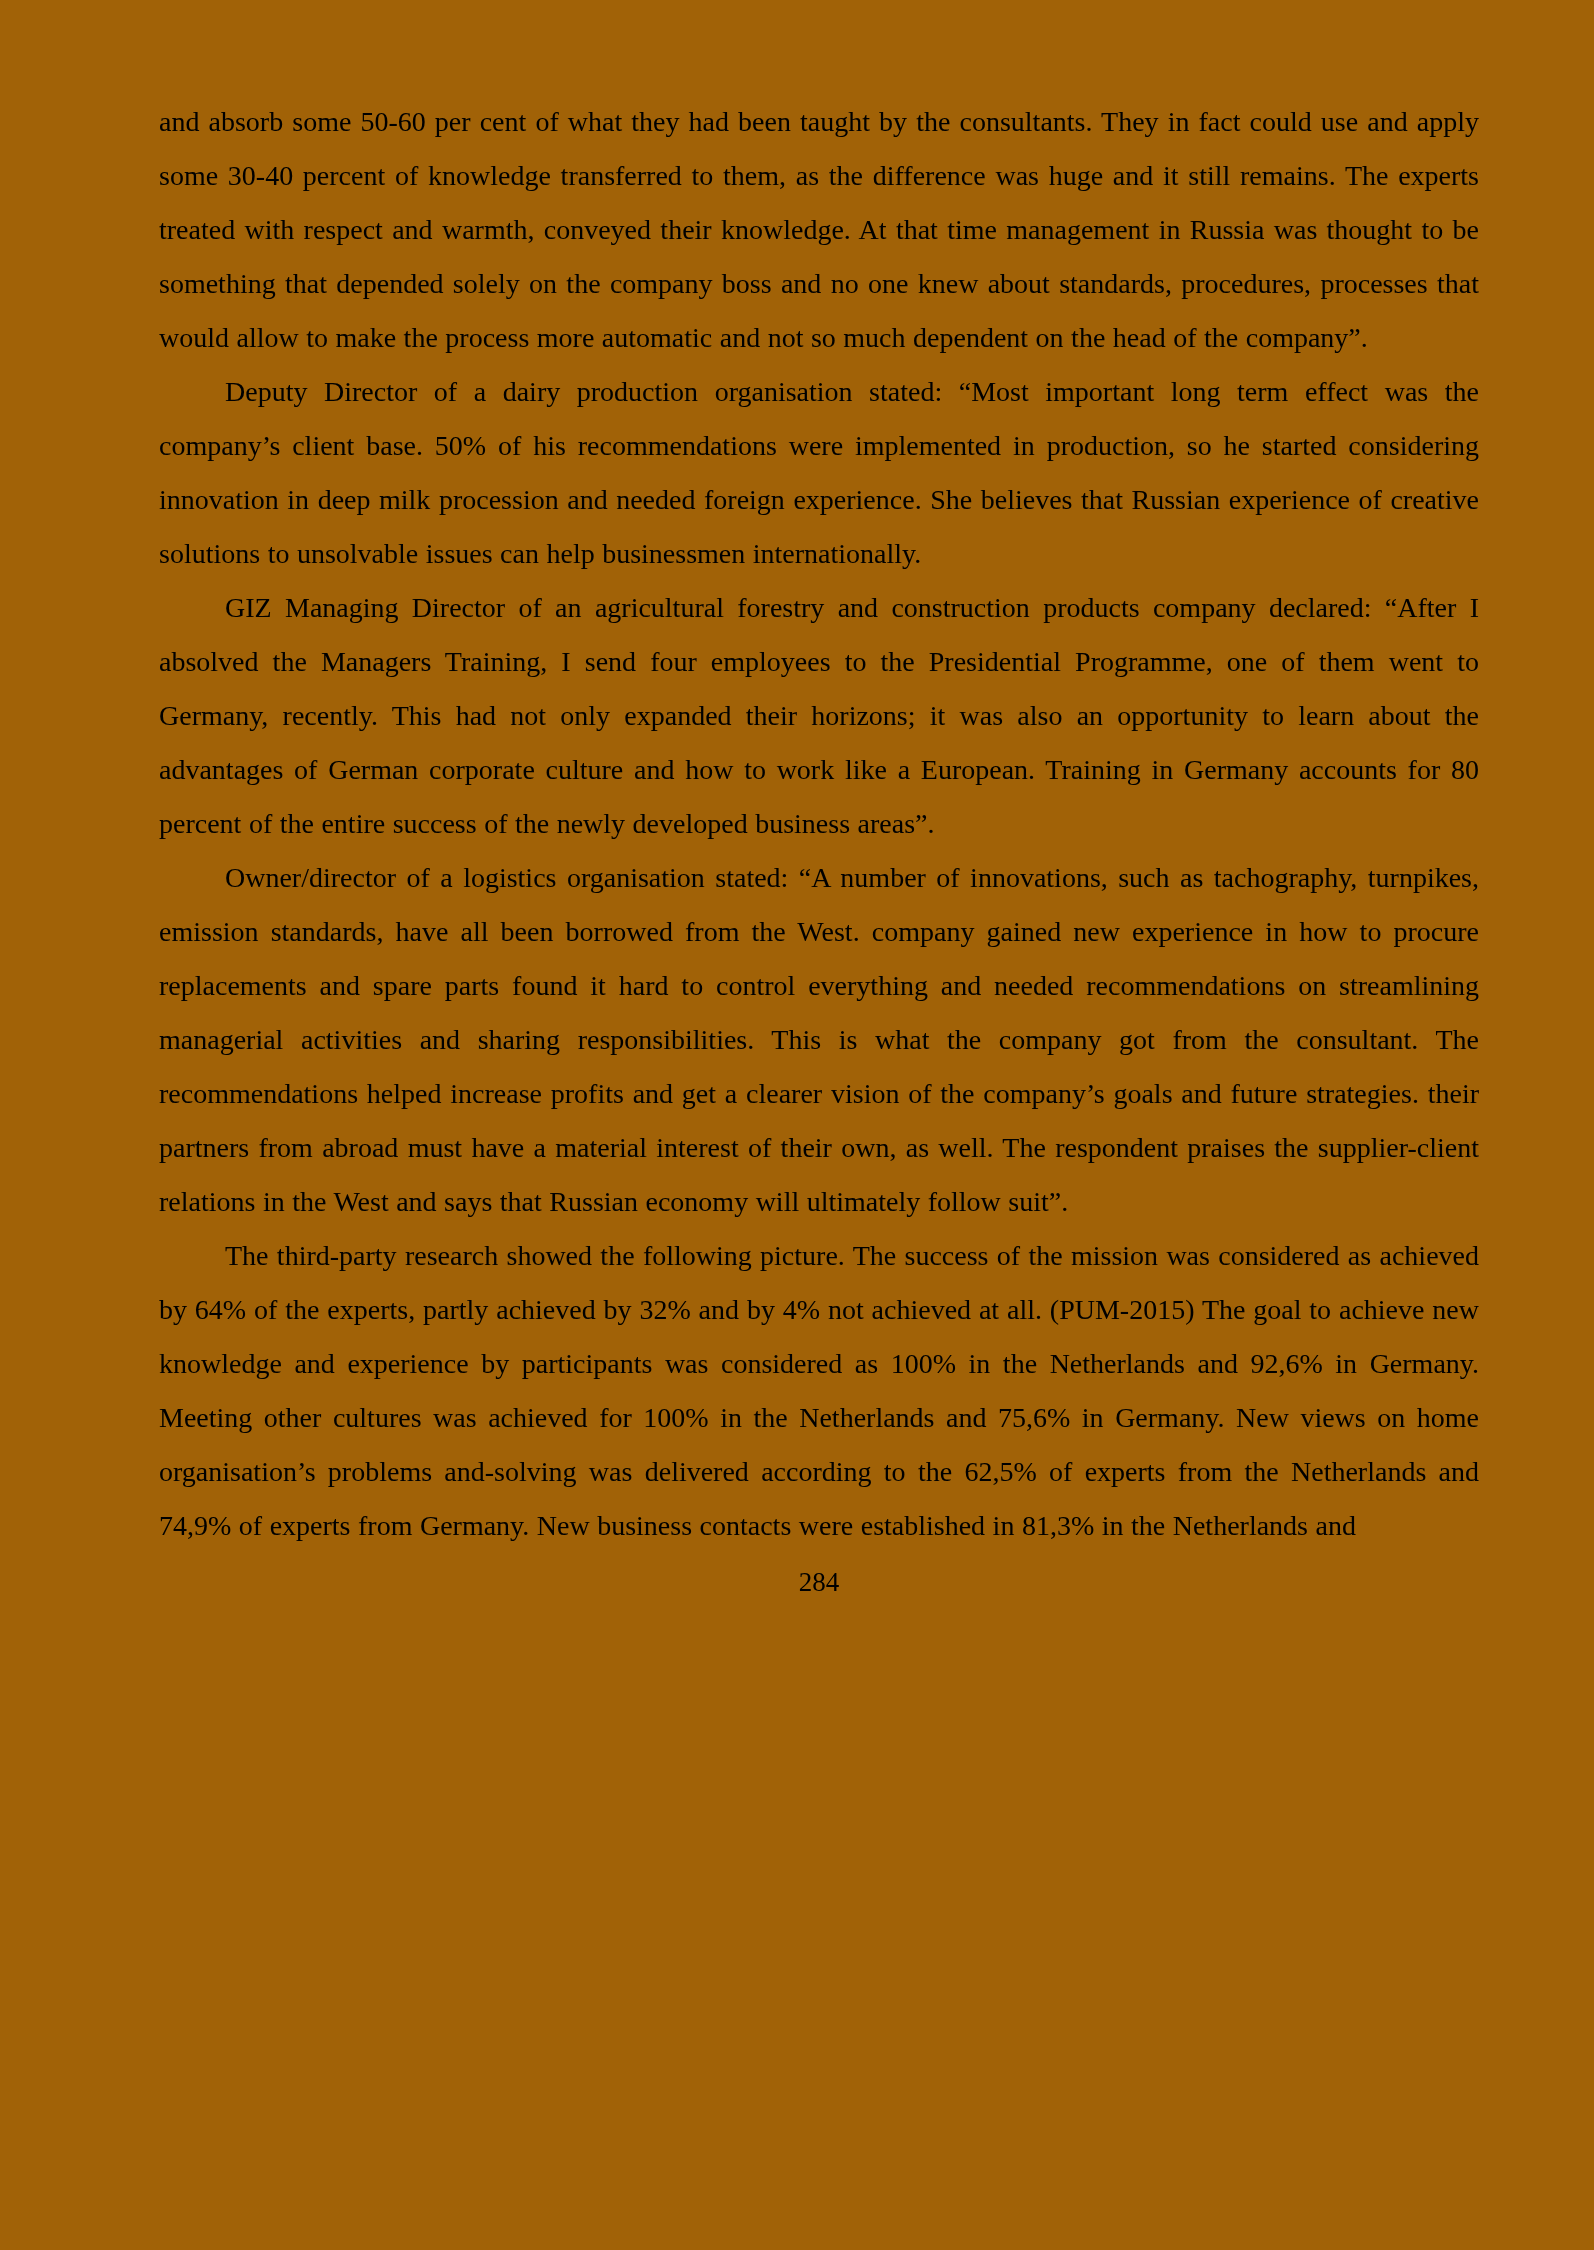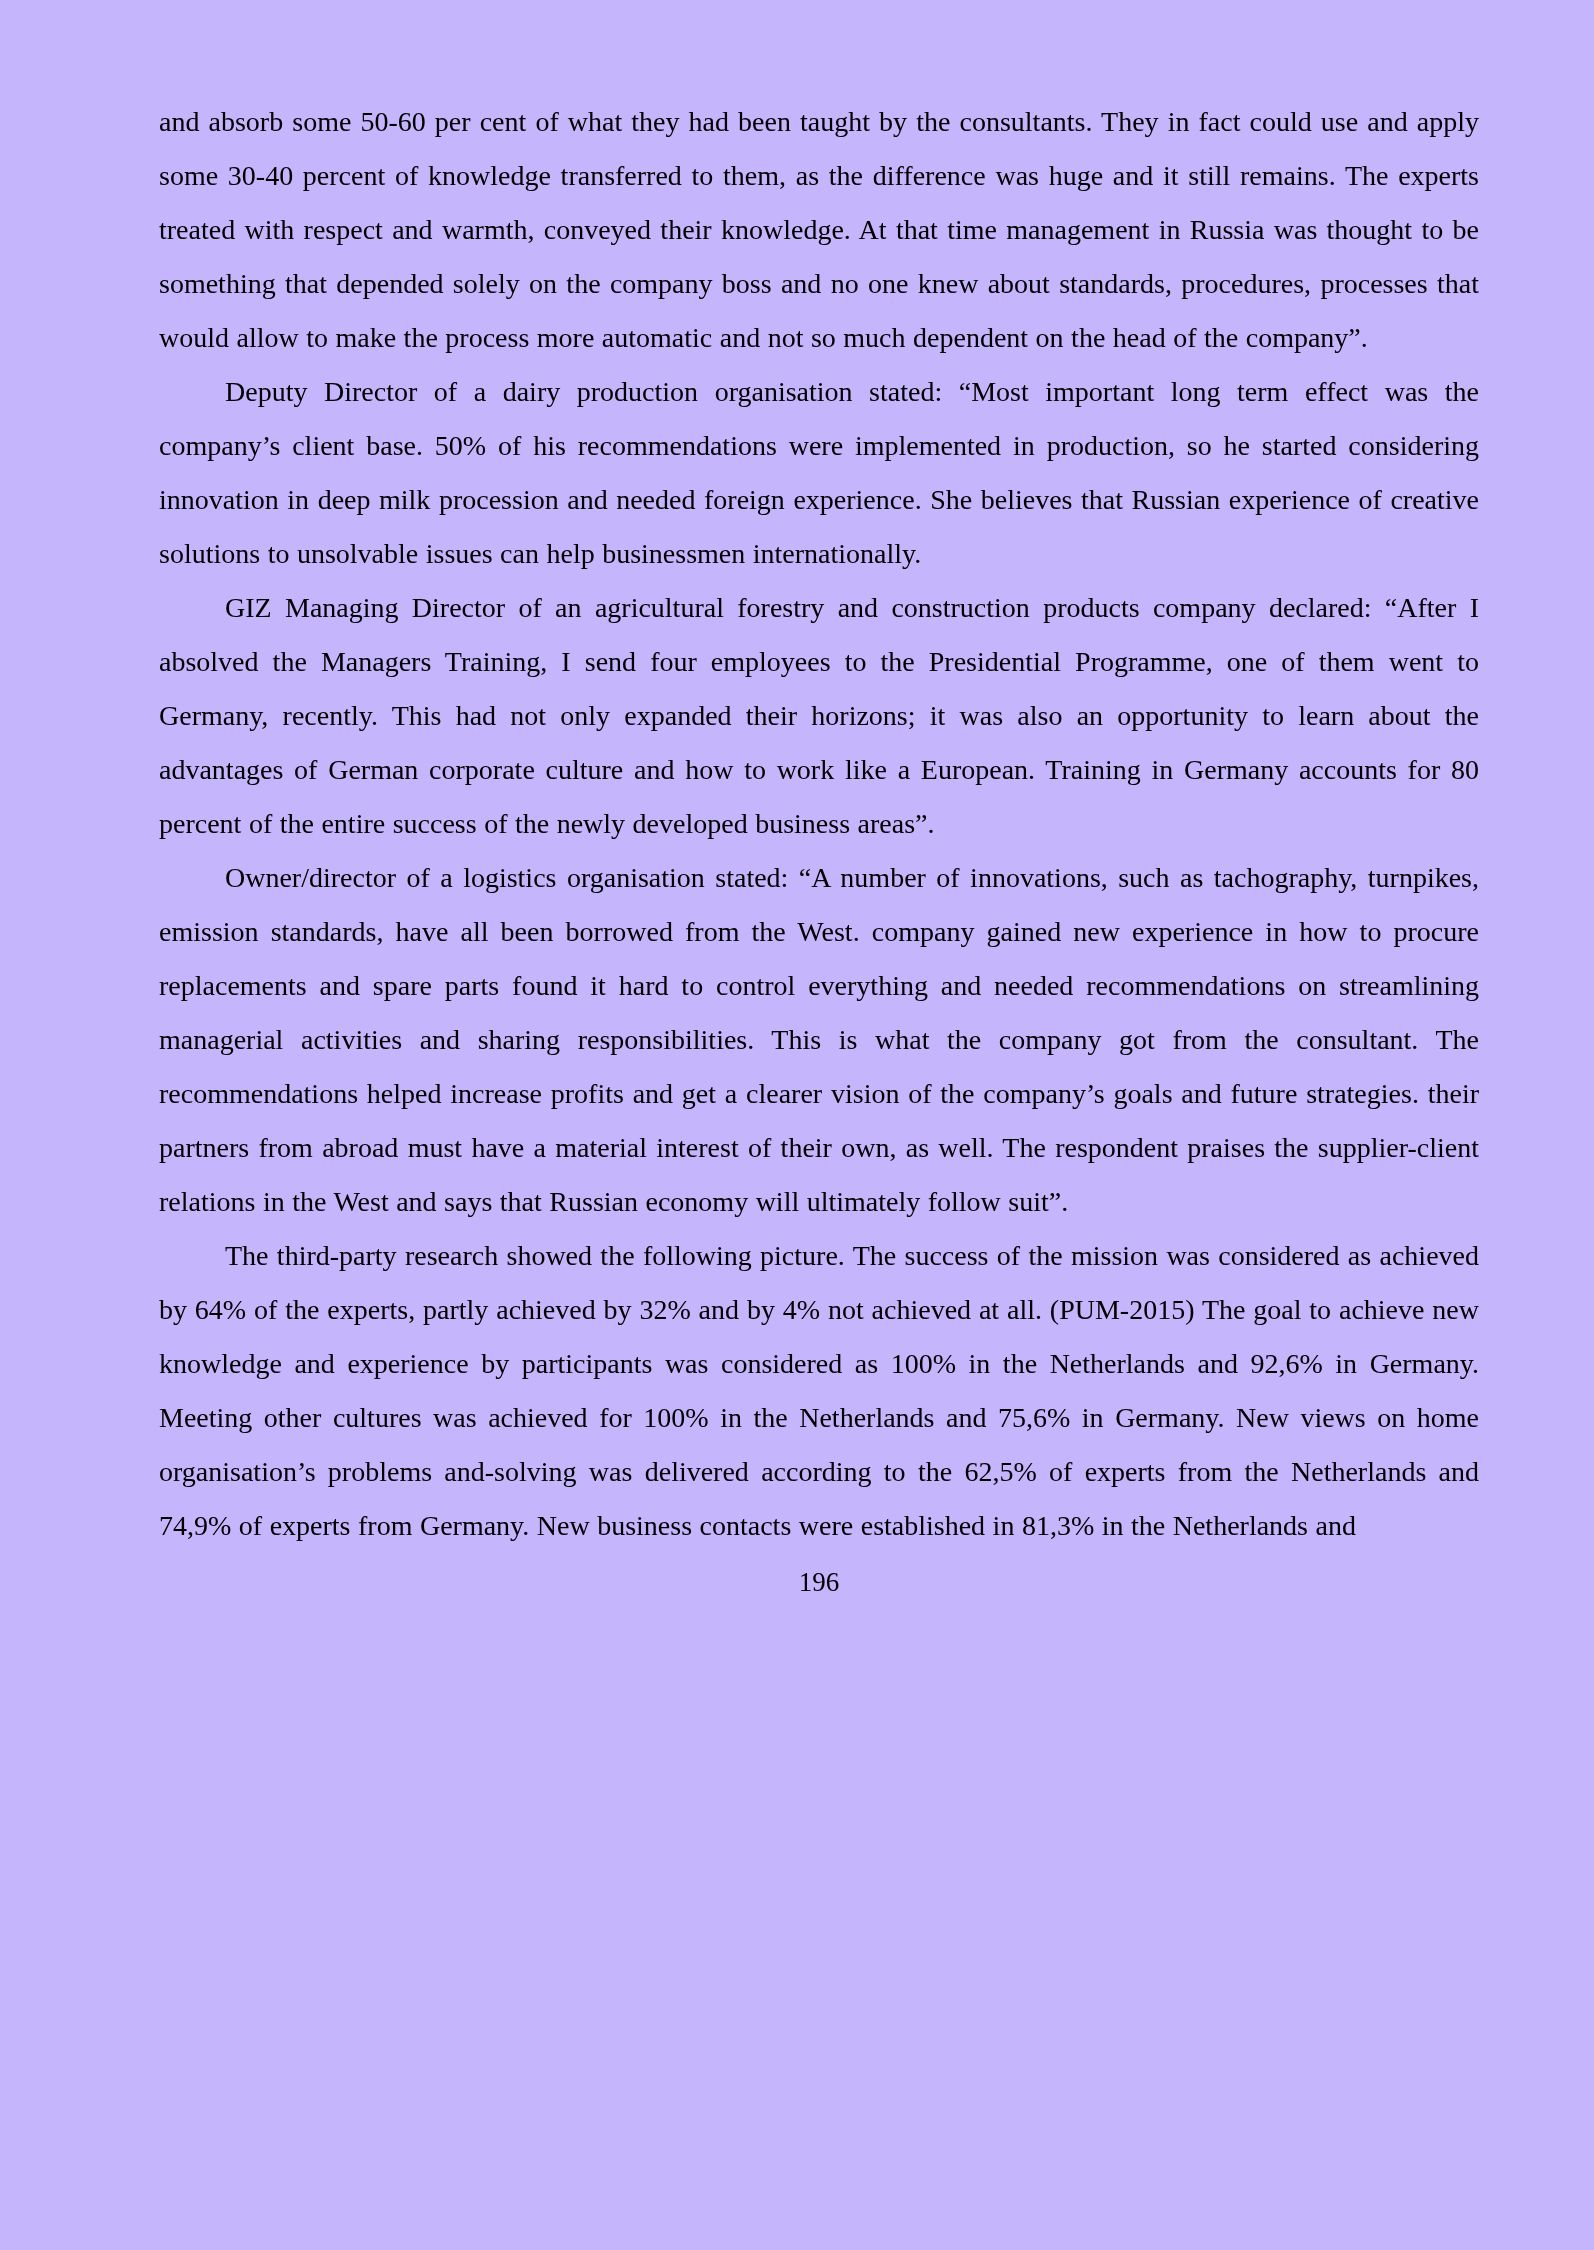--- a/index.html
+++ b/index.html
@@ -5,21 +5,21 @@
   html, body {
     margin: 0;
     padding: 0;
     background: #ffffff;
   }
   .page {
     position: relative;
     width: 1594px;
     height: 2250px;
     margin: 0 auto;
-    background: #c4b5fd;
+    background: #a16207;
     box-sizing: border-box;
     padding: 95px 115px 0 159px;
     font-family: "Liberation Serif", "DejaVu Serif", serif;
     font-size: 28px;
     line-height: 54px;
     color: #000000;
     overflow: hidden;
   }
   .page p {
     margin: 0;
@@ -39,14 +39,14 @@
 </style>
 </head>
 <body>
 
 <div class="page">
   <p>and absorb some 50-60 per cent of what they had been taught by the consultants. They in fact could use and apply some 30-40 percent of knowledge transferred to them, as the difference was huge and it still remains. The experts treated with respect and warmth, conveyed their knowledge. At that time management in Russia was thought to be something that depended solely on the company boss and no one knew about standards, procedures, processes that would allow to make the process more automatic and not so much dependent on the head of the company”.</p>
   <p class="indent">Deputy Director of a dairy production organisation stated: “Most important long term effect was the company’s client base. 50% of his recommendations were implemented in production, so he started considering innovation in deep milk procession and needed foreign experience. She believes that Russian experience of creative solutions to unsolvable issues can help businessmen internationally.</p>
   <p class="indent">GIZ Managing Director of an agricultural forestry and construction products company declared: “After I absolved the Managers Training, I send four employees to the Presidential Programme, one of them went to Germany, recently. This had not only expanded their horizons; it was also an opportunity to learn about the advantages of German corporate culture and how to work like a European. Training in Germany accounts for 80 percent of the entire success of the newly developed business areas”.</p>
   <p class="indent">Owner/director of a logistics organisation stated: “A number of innovations, such as tachography, turnpikes, emission standards, have all been borrowed from the West. company gained new experience in how to procure replacements and spare parts found it hard to control everything and needed recommendations on streamlining managerial activities and sharing responsibilities. This is what the company got from the consultant. The recommendations helped increase profits and get a clearer vision of the company’s goals and future strategies. their partners from abroad must have a material interest of their own, as well. The respondent praises the supplier-client relations in the West and says that Russian economy will ultimately follow suit”.</p>
   <p class="indent">The third-party research showed the following picture. The success of the mission was considered as achieved by 64% of the experts, partly achieved by 32% and by 4% not achieved at all. (PUM-2015) The goal to achieve new knowledge and experience by participants was considered as 100% in the Netherlands and 92,6% in Germany.  Meeting other cultures was achieved for 100% in the Netherlands and 75,6% in Germany. New views on home organisation’s problems and-solving was delivered according to the 62,5% of experts from the Netherlands and 74,9% of experts from Germany. New business contacts were established in 81,3% in the Netherlands and</p>
-  <div class="page-number">196</div>
+  <div class="page-number">284</div>
 </div>
 
 </body></html>

